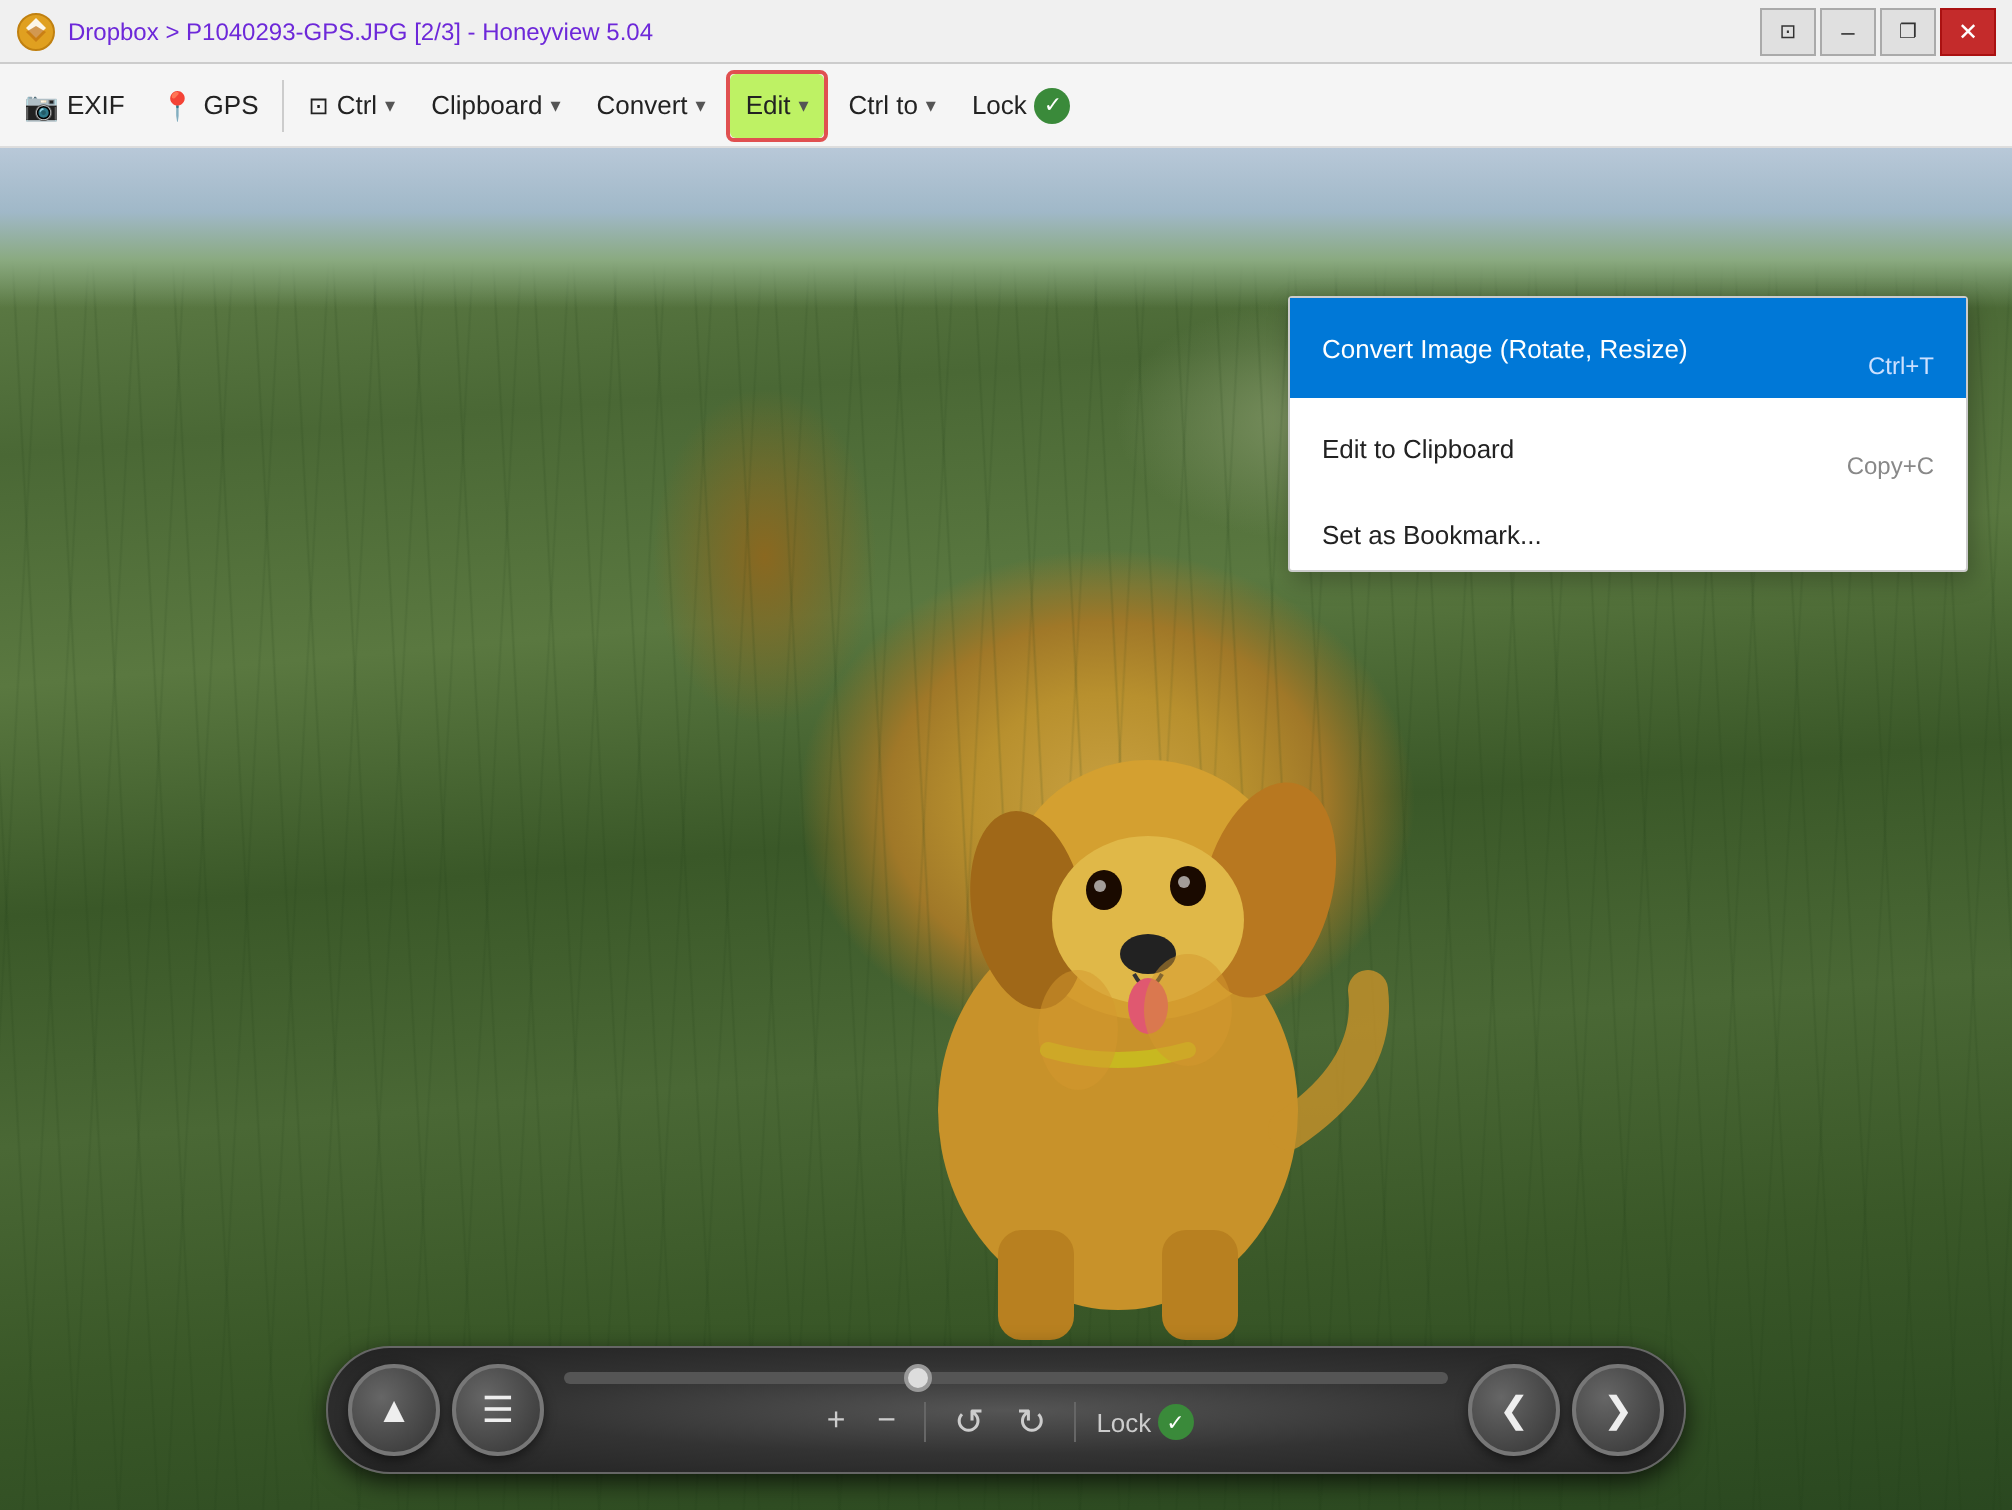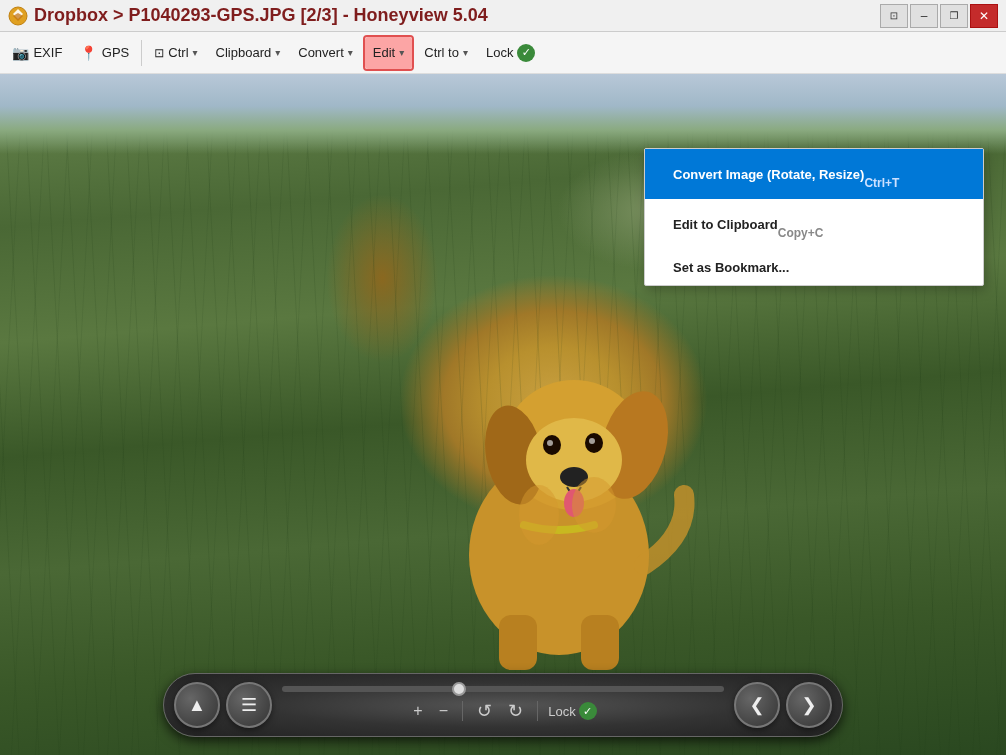--- a/index.html
+++ b/index.html
@@ -19,23 +19,22 @@
     .title-bar-left {
       display: flex;
       align-items: center;
       gap: 6px;
     }
     .title-bar-logo {
       width: 20px;
       height: 20px;
     }
     .title-bar-text {
-      font-size: 18px;
-      color: #7f1d1d;
-      font-weight: bold;
+      font-size: 12px;
+      color: #6d28d9;
     }
     .title-bar-controls {
       display: flex;
       gap: 2px;
     }
     .title-btn {
       width: 28px;
       height: 24px;
       border: 1px solid #aaa;
       background: #e0e0e0;
@@ -252,26 +251,25 @@
       background: white;
       border: 1px solid #ccc;
       box-shadow: 2px 4px 12px rgba(0,0,0,0.25);
       width: 340px;
       z-index: 100;
       border-radius: 2px;
     }
     .dropdown-item {
       display: flex;
       align-items: center;
-      justify-content: flex-start;
-      padding: 9px 28px;
+      justify-content: space-between;
+      padding: 9px 16px;
       font-size: 13px;
       color: #222;
       cursor: pointer;
-      font-weight: bold;
     }
     .dropdown-item:hover, .dropdown-item.highlighted {
       background: #0078d7;
       color: white;
     }
     .dropdown-item .shortcut {
       color: #888;
       font-size: 12px;
       margin-top: 18px;
     }
@@ -330,21 +328,21 @@
     <span>Clipboard</span>
     <span class="arrow">▾</span>
   </div>
 
   <div class="menu-item">
     <span>Convert</span>
     <span class="arrow">▾</span>
   </div>
 
   <div class="edit-btn-wrapper">
-    <div class="menu-item" style="background:#fca5a5;">
+    <div class="menu-item" style="background:#bef264;">
       <span>Edit</span>
       <span class="arrow">▾</span>
     </div>
   </div>
 
   <div class="menu-item">
     <span>Ctrl to</span>
     <span class="arrow">▾</span>
   </div>
 

